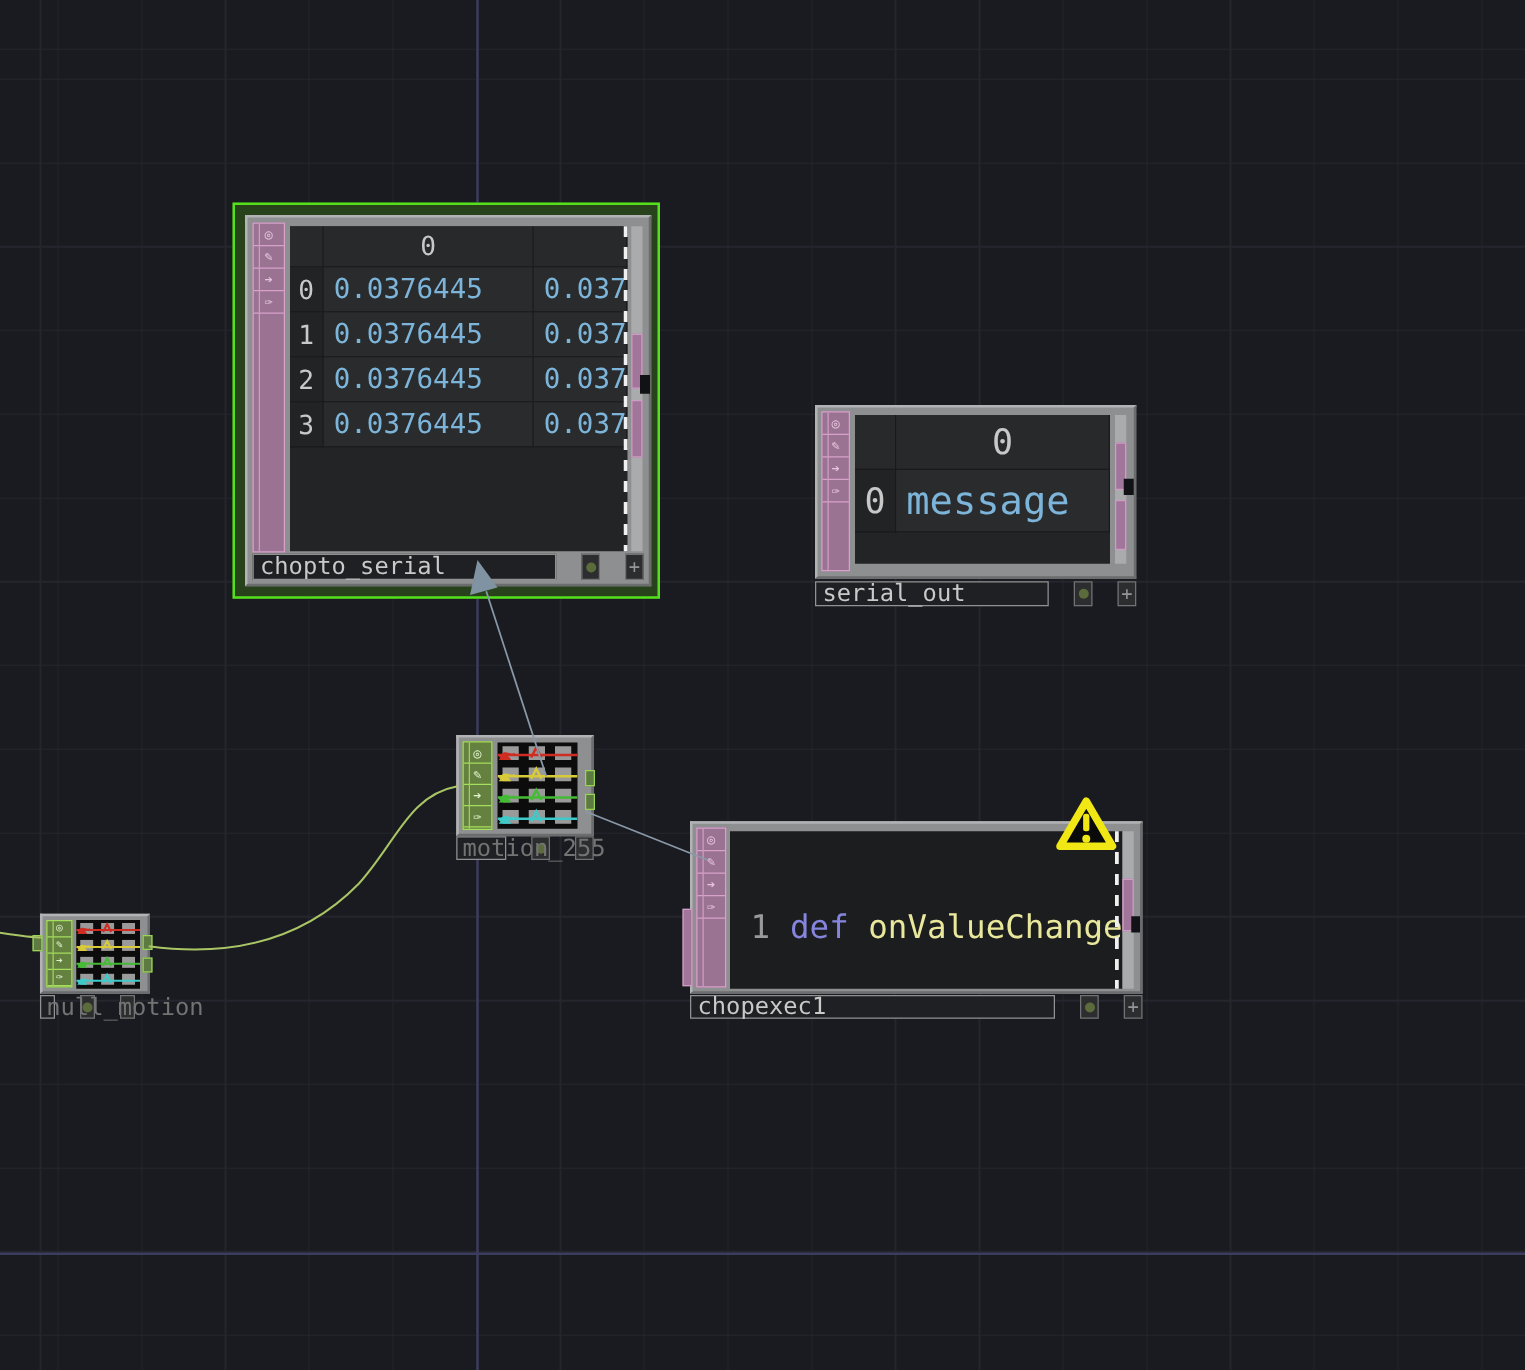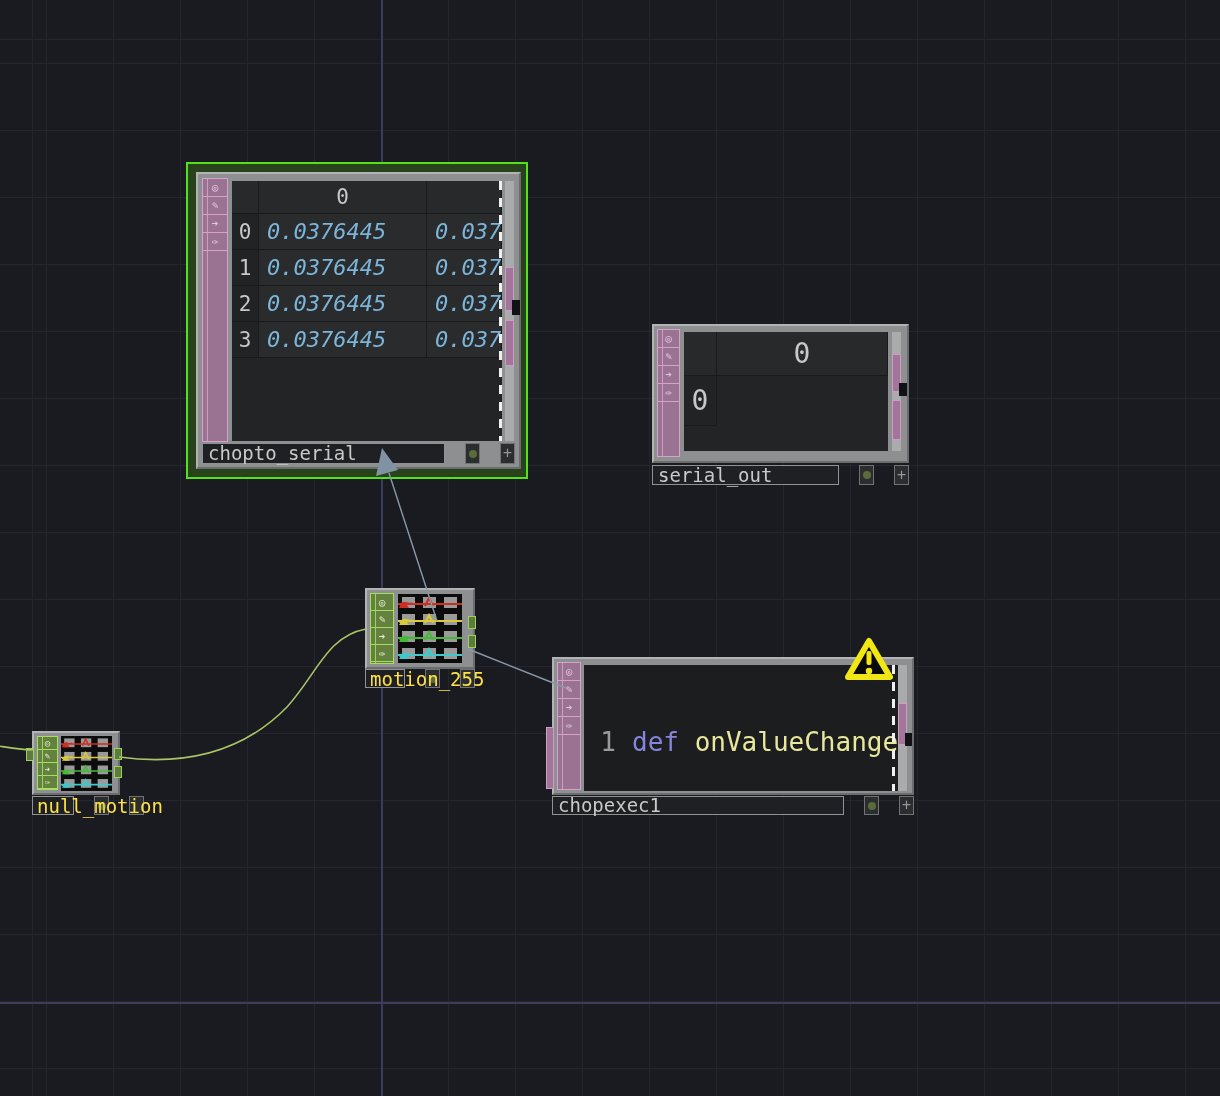--- a/index.html
+++ b/index.html
@@ -28,36 +28,36 @@
   .flag{height:17px;display:flex;align-items:center;justify-content:center;font-size:11px;line-height:1;}
   .flags.pink .flag{border-bottom:1px solid #d7a2ca;color:#e6c6dd;}
   .flags.green .flag{border-bottom:1px solid #a6de5f;color:#e2f2cc;}
   .viewer{position:absolute;background:#232426;box-sizing:border-box;overflow:hidden;}
   
   .trow{display:flex;}
   .tcell{box-sizing:border-box;border-right:1px solid #191a1c;border-bottom:1px solid #191a1c;
          background:#2a2b2d;color:#c8c8c8;display:flex;align-items:center;overflow:hidden;}
   .tcell.idx{justify-content:center;background:#222325;}
   .tcell.hdr{justify-content:center;background:#28292b;}
-  .tcell.val{color:#7cb5d9;padding-left:8px;white-space:nowrap;font-style:italic;}
+  .tcell.val{color:#7cb5d9;padding-left:8px;white-space:nowrap;}
   .dash{position:absolute;width:3px;z-index:3;
         background:repeating-linear-gradient(180deg,#f0f0f0 0 9px,transparent 9px 17px);}
   .rstrip{position:absolute;background:#a9abad;}
   .pinkseg{position:absolute;background:#a1769a;border:1px solid #cf9cc2;box-sizing:border-box;}
   .nub{position:absolute;background:#111216;}
   .gtab{position:absolute;background:#5d7a40;border:1px solid #9ad457;box-sizing:border-box;}
   
   .namebar{position:absolute;display:flex;gap:20px;z-index:4;}
   .name-box{flex:1;border:1px solid #909193;background:#1f2023;color:#c9c9c9;font-size:19px;
             line-height:19px;padding:0 5px;white-space:nowrap;overflow:visible;display:flex;align-items:center;box-sizing:border-box;}
   .mini-btn{width:15px;border:1px solid #717274;background:#2c2d2f;display:flex;align-items:center;
             justify-content:center;box-sizing:border-box;}
   .mini-btn .dot{width:8px;height:8px;border-radius:50%;background:#5c6b3c;}
   .mini-btn.plus{color:#95969a;font-size:15px;line-height:1;}
-  .label-text{position:absolute;left:5px;top:1px;font-size:19px;line-height:18px;color:#fde047;
+  .label-text{position:absolute;left:5px;top:1px;font-size:19px;line-height:18px;color:#737373;
               white-space:nowrap;z-index:3;}
   
   .code{font-size:26px;line-height:31px;white-space:pre;color:#d6d6d6;}
   .cl{display:flex;}
   .cl .num{width:32px;text-align:right;margin-right:16px;color:#9a9a9a;flex:none;}
   .kw{color:#8585dd;} .fn{color:#e8e79c;}
   .warn{position:absolute;z-index:6;}
   .thumb{position:absolute;background:#0c0c0c;}
 </style>
 </head>
@@ -156,20 +156,21 @@
       </div>
   </div>
 
   <div class="viewer" style="left:30px;top:6px;width:204px;height:119px;">
     <div class="trow" style="height:44px;">
       <div class="tcell hdr" style="width:33px;font-size:28px;"></div>
       <div class="tcell hdr" style="flex:1;font-size:28px;">0</div>
     </div>
     <div class="trow" style="height:50px;">
       <div class="tcell idx" style="width:33px;font-size:28px;">0</div>
+      <div class="tcell val" style="flex:1;font-size:31px;">message</div>
     </div>
   </div>
 
   <div class="rstrip" style="left:238px;top:6px;width:9px;height:119px;">
     <div class="pinkseg" style="left:0;top:22px;width:9px;height:38px;"></div>
     <div class="pinkseg" style="left:0;top:68px;width:9px;height:40px;"></div>
   </div>
   <div class="nub" style="left:245px;top:57px;width:8px;height:13px;"></div>
 </div>
 <div class="namebar" style="left:652px;top:465px;width:257px;height:20px;">
@@ -283,21 +284,21 @@
         <path d="M1 14 q5 -9 10 0 z" fill="#cf2d22"></path>
           <path d="M1 31 q5 -9 10 0 z" fill="#d8ca39"></path>
         <path d="M1 48 q5 -9 10 0 z" fill="#44bb35"></path>
           <path d="M1 65 q5 -9 10 0 z" fill="#3fc9c9"></path>
       </g>
     </svg>
   </div>
   <div class="gtab" style="left:80px;top:15px;width:8px;height:12px;"></div>
   <div class="gtab" style="left:80px;top:33px;width:8px;height:12px;"></div>
 </div>
-<div class="namebar" style="left:32px;top:796px;width:112px;height:19px;">
+<div class="namebar" style="left:32px;top:796px;width:76px;height:19px;">
   <div class="name-box"></div>
   <div class="mini-btn">
       <div class="dot"></div>
     </div>
   <div class="mini-btn plus"></div>
   <div class="label-text">null_motion</div>
 </div>
 
 <div class="node" style="left:552px;top:657px;width:362px;height:138px;">
   <div class="pinkseg" style="left:-8px;top:68px;width:8px;height:62px;"></div>

